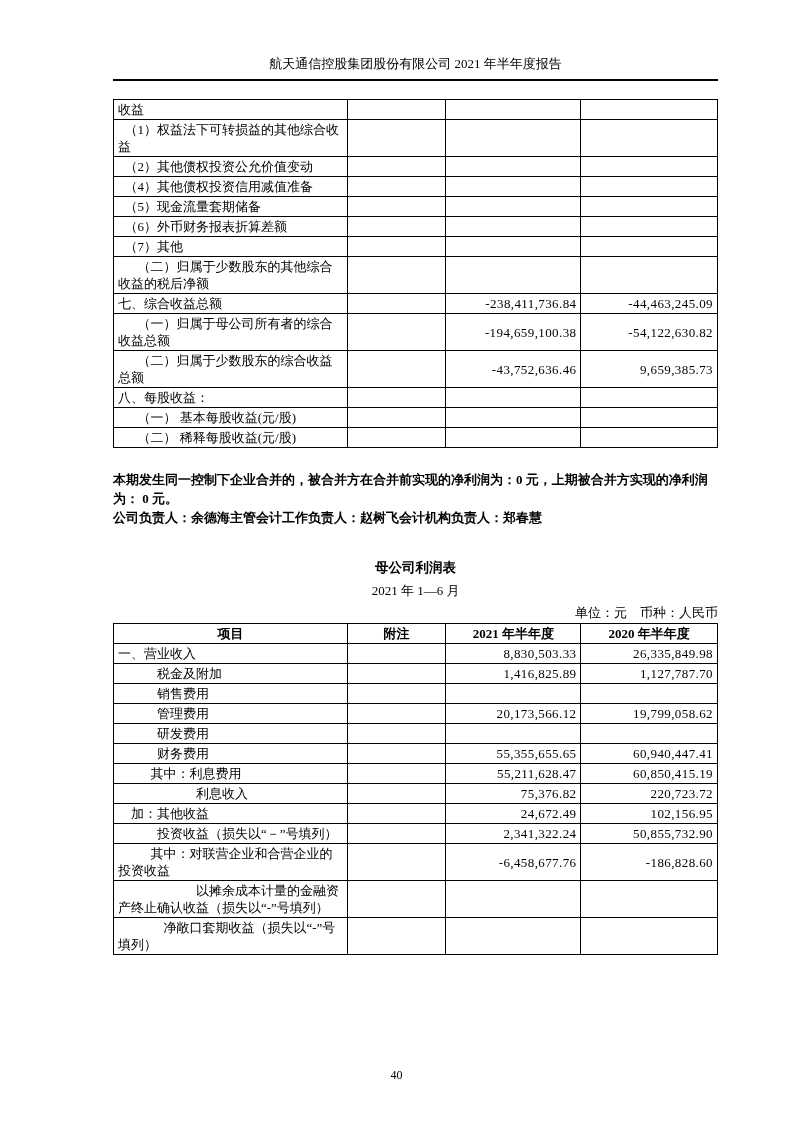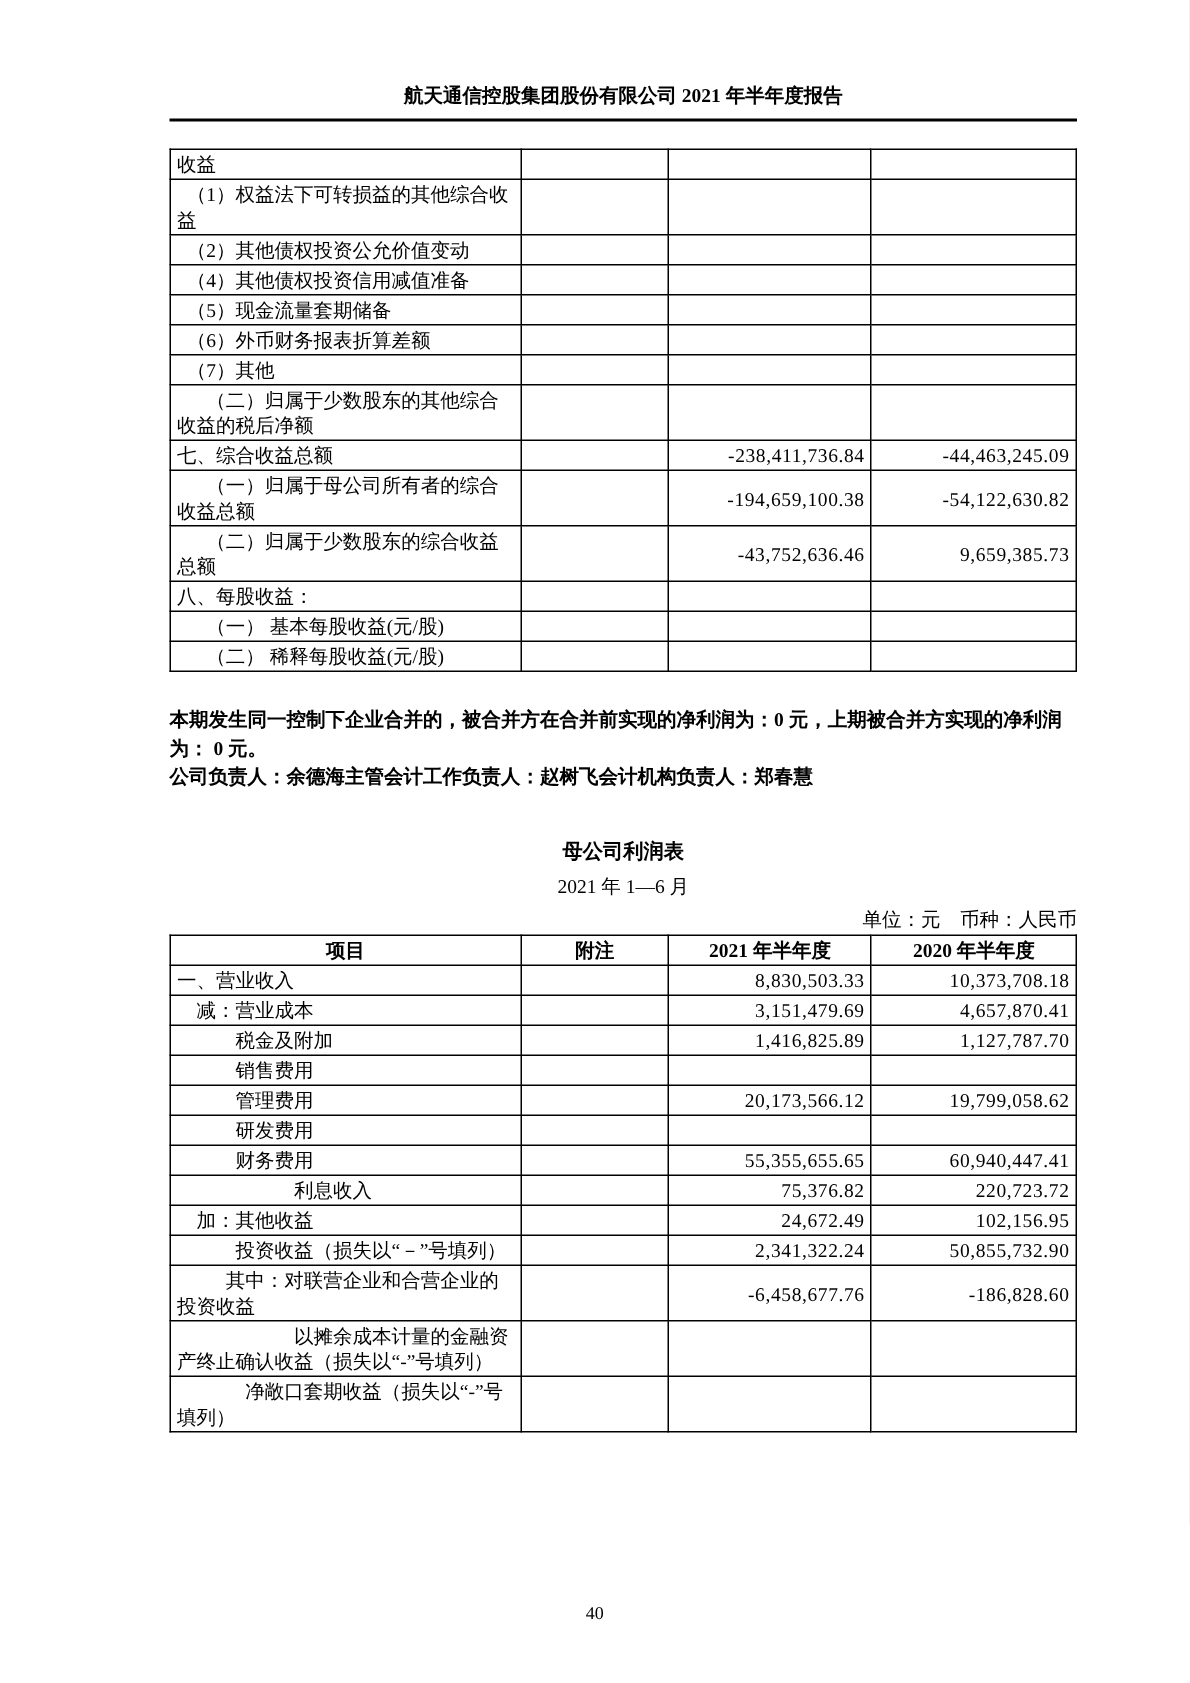--- a/index.html
+++ b/index.html
@@ -12,21 +12,21 @@
     color:#000;
     overflow:hidden;
   }
   .content {
     position:absolute;
     left:113px; top:55px;
     width:605px;
   }
   .doc-title {
     text-align:center;
-    font-weight:bold;
+    font-weight:normal;
     font-size:13px;
     padding-bottom:6px;
     border-bottom:2px solid #000;
   }
   table.fin {
     border-collapse:collapse;
     width:100%;
     table-layout:fixed;
     font-size:13px;
   }
@@ -199,27 +199,21 @@
           <th>附注</th>
           <th>2021 年半年度</th>
           <th>2020 年半年度</th>
         </tr>
       </thead>
       <tbody>
           <tr>
             <td class="c-label" style="text-indent: 0em;">一、营业收入</td>
             <td class="c-note"></td>
             <td class="c-num">8,830,503.33</td>
-            <td class="c-num">10,373,708.18</td>
-          </tr>
-          <tr>
-            <td class="c-label" style="text-indent: 1em;">减：营业成本</td>
-            <td class="c-note"></td>
-            <td class="c-num">3,151,479.69</td>
-            <td class="c-num">4,657,870.41</td>
+            <td class="c-num">26,335,849.98</td>
           </tr>
           <tr>
             <td class="c-label" style="text-indent: 3em;">税金及附加</td>
             <td class="c-note"></td>
             <td class="c-num">1,416,825.89</td>
             <td class="c-num">1,127,787.70</td>
           </tr>
           <tr>
             <td class="c-label" style="text-indent: 3em;">销售费用</td>
             <td class="c-note"></td>
@@ -238,20 +232,26 @@
             <td class="c-num"></td>
             <td class="c-num"></td>
           </tr>
           <tr>
             <td class="c-label" style="text-indent: 3em;">财务费用</td>
             <td class="c-note"></td>
             <td class="c-num">55,355,655.65</td>
             <td class="c-num">60,940,447.41</td>
           </tr>
           <tr>
+            <td class="c-label" style="text-indent: 2.5em;">其中：利息费用</td>
+            <td class="c-note"></td>
+            <td class="c-num">55,211,628.47</td>
+            <td class="c-num">60,850,415.19</td>
+          </tr>
+          <tr>
             <td class="c-label" style="text-indent: 6em;">利息收入</td>
             <td class="c-note"></td>
             <td class="c-num">75,376.82</td>
             <td class="c-num">220,723.72</td>
           </tr>
           <tr>
             <td class="c-label" style="text-indent: 1em;">加：其他收益</td>
             <td class="c-note"></td>
             <td class="c-num">24,672.49</td>
             <td class="c-num">102,156.95</td>

